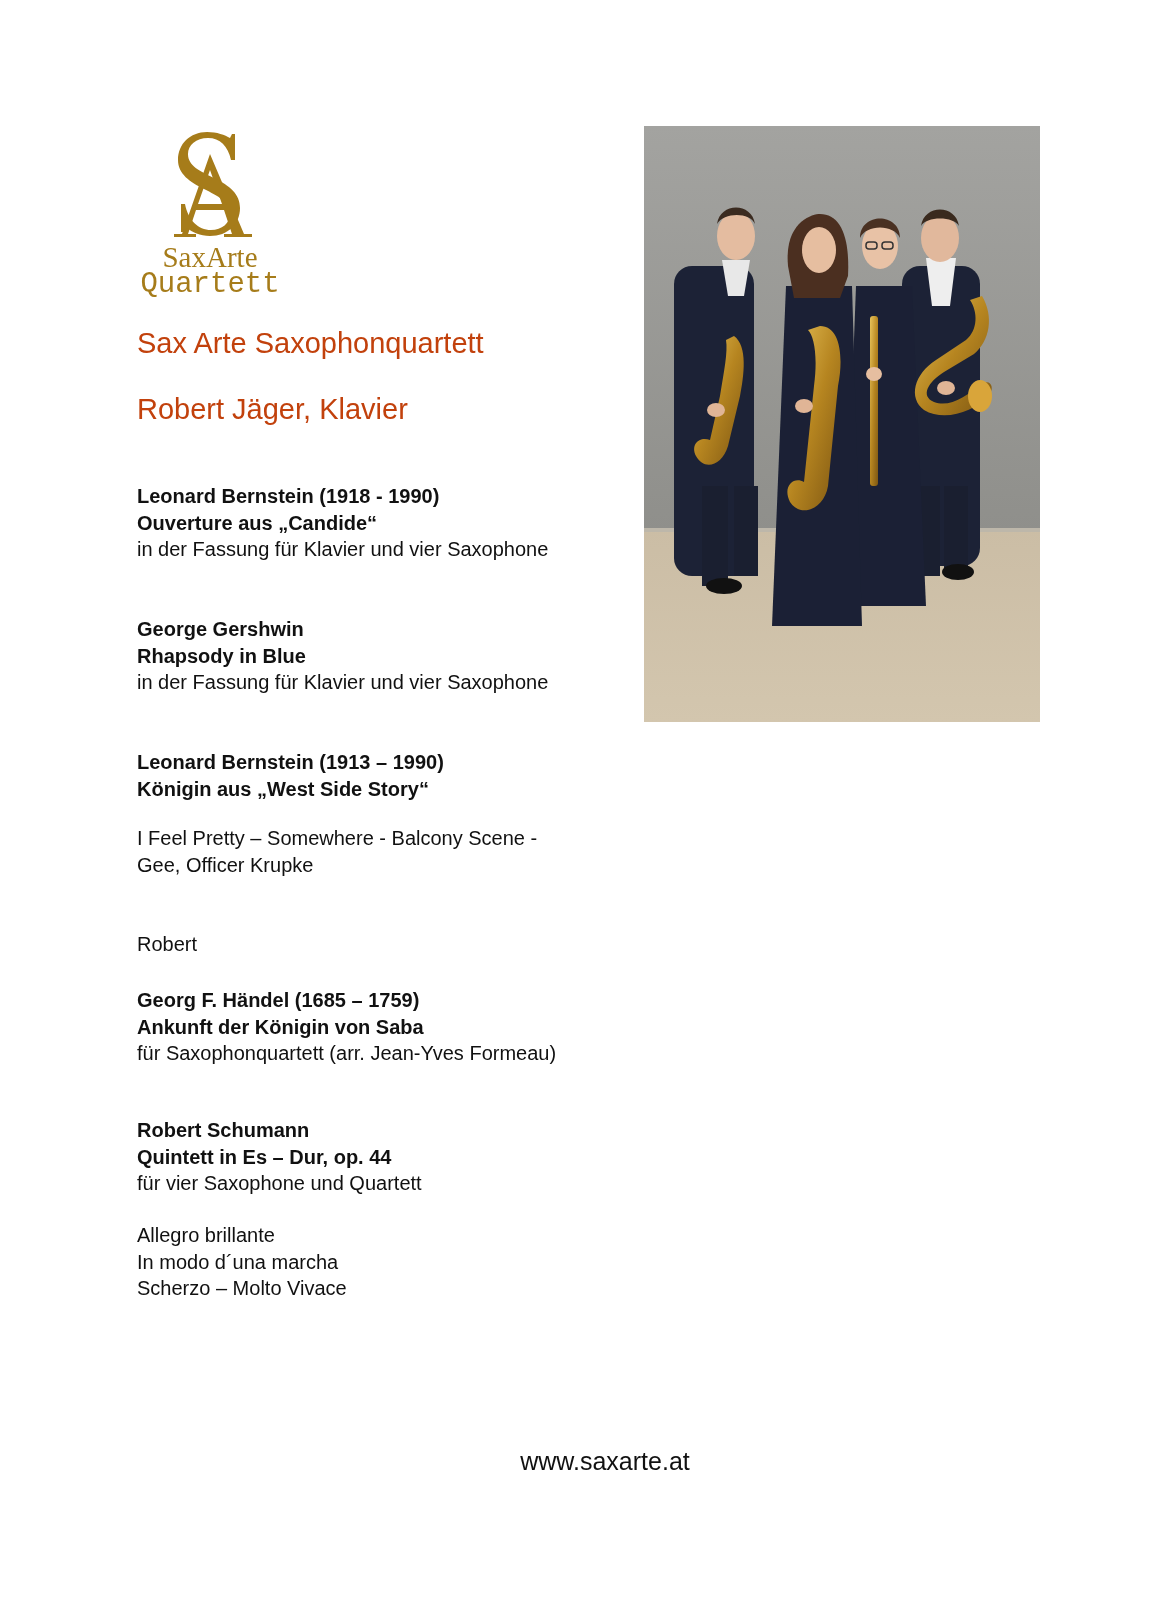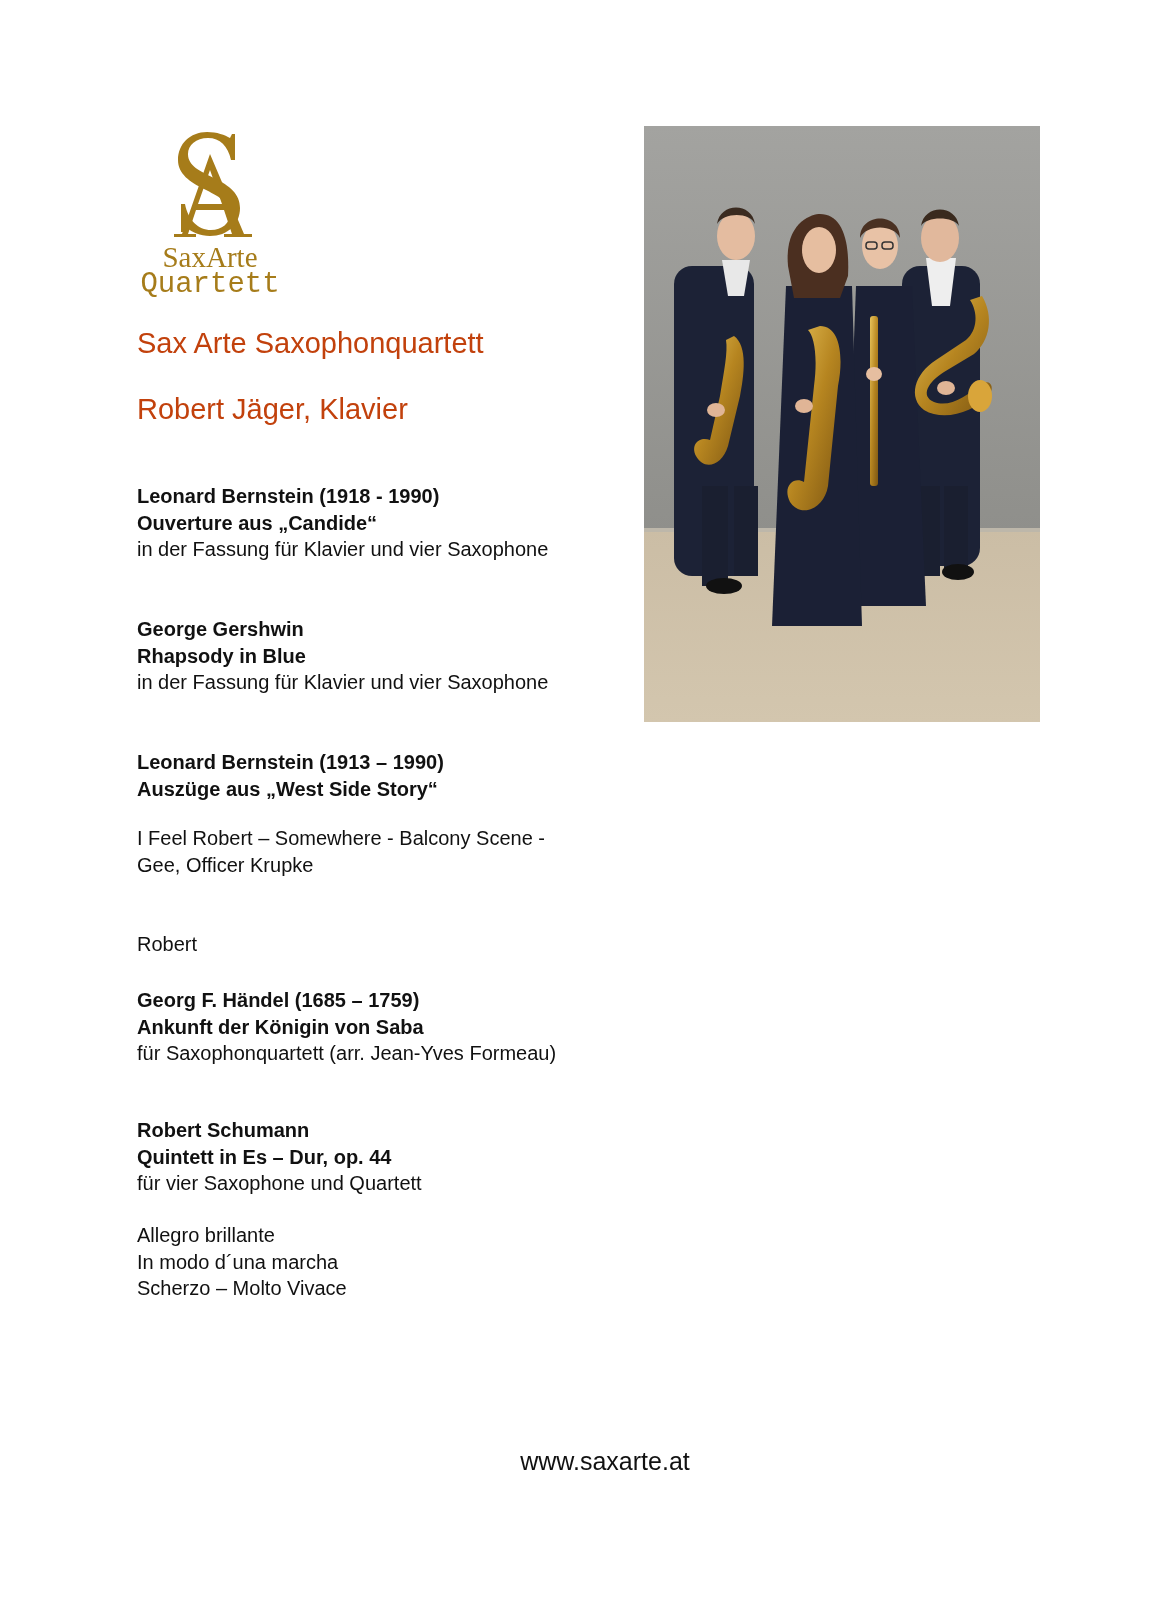--- a/index.html
+++ b/index.html
@@ -42,22 +42,22 @@
 </div>
 
 <div>
   <div class="line b" style="top:616px">George Gershwin</div>
   <div class="line b" style="top:642.5px">Rhapsody in Blue</div>
   <div class="line" style="top:669px">in der Fassung für Klavier und vier Saxophone</div>
 </div>
 
 <div>
   <div class="line b" style="top:749px">Leonard Bernstein (1913 – 1990)</div>
-  <div class="line b" style="top:775.5px">Auszüge aus „West Side Story“</div>
-  <div class="line" style="top:825px">I Feel Robert – Somewhere - Balcony Scene -</div>
+  <div class="line b" style="top:775.5px">Königin aus „West Side Story“</div>
+  <div class="line" style="top:825px">I Feel Pretty – Somewhere - Balcony Scene -</div>
   <div class="line" style="top:851.5px">Gee, Officer Krupke</div>
 </div>
 
 <div class="line" style="top:931px">Robert</div>
 
 <div>
   <div class="line b" style="top:987px">Georg F. Händel (1685 – 1759)</div>
   <div class="line b" style="top:1013.5px">Ankunft der Königin von Saba</div>
   <div class="line" style="top:1040px">für Saxophonquartett (arr. Jean-Yves Formeau)</div>
 </div>

